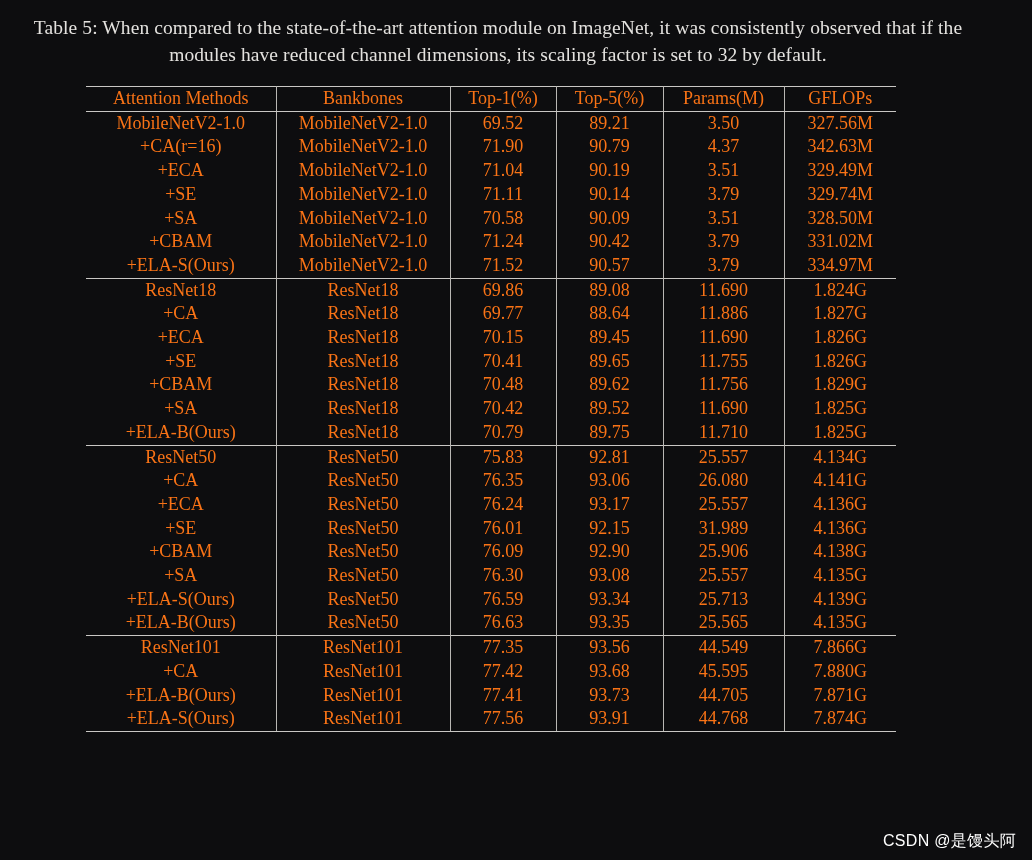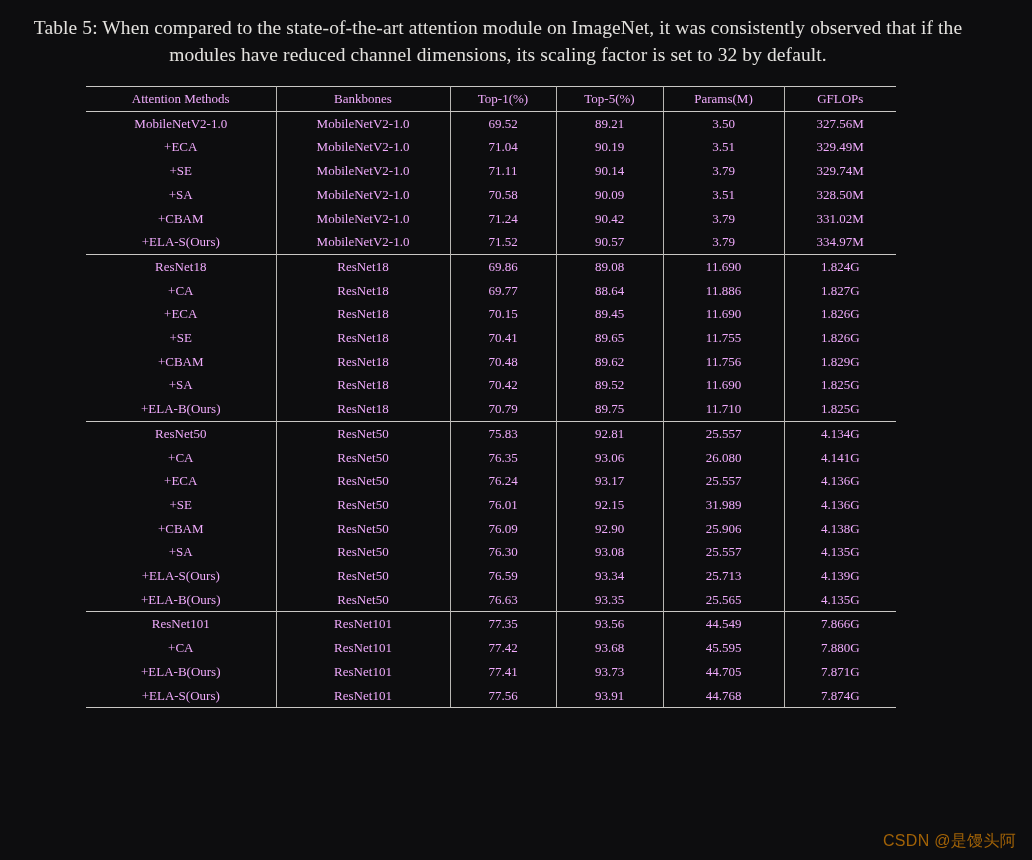--- a/index.html
+++ b/index.html
@@ -32,22 +32,22 @@
     position: absolute;
     left: 86px;
     top: 86px;
     width: 810px;
   }
 
   table.data-table {
     border-collapse: collapse;
     width: 810px;
     table-layout: fixed;
-    font-size: 13px;
-    color: #f0abfc;
+    font-size: 18px;
+    color: #f97316;
   }
 
   table.data-table td, table.data-table th {
     padding: 0;
     height: 23.7px;
     line-height: 23.7px;
     text-align: center;
     vertical-align: middle;
     font-weight: normal;
     white-space: nowrap;
@@ -73,21 +73,21 @@
   tbody tr.block-start td { border-top: 1px solid #c9c7c4; }
   tbody tr.table-end td { border-bottom: 1px solid #c9c7c4; }
 
   .bold { font-weight: bold; }
 
   #watermark {
     position: absolute;
     right: 16px;
     bottom: 8px;
     font-size: 16px;
-    color: #a16207;
+    color: #ffffff;
     font-family: "Liberation Sans", "DejaVu Sans", sans-serif;
     letter-spacing: 0.3px;
   }
 </style>
 </head>
 <body>
 
 <div id="caption">Table 5: When compared to the state-of-the-art attention module on ImageNet, it was consistently observed that if the modules have reduced channel dimensions, its scaling factor is set to 32 by default.</div>
 
 <div id="table-wrap">
@@ -113,20 +113,28 @@
     <tbody id="table-body">
         <tr>
           <td>MobileNetV2-1.0</td>
           <td>MobileNetV2-1.0</td>
           <td>69.52</td>
           <td>89.21</td>
           <td>3.50</td>
           <td>327.56M</td>
         </tr>
         <tr>
+          <td>+CA(r=16)</td>
+          <td>MobileNetV2-1.0</td>
+          <td>71.90</td>
+          <td class="bold">90.79</td>
+          <td>4.37</td>
+          <td>342.63M</td>
+        </tr>
+        <tr>
           <td>+ECA</td>
           <td>MobileNetV2-1.0</td>
           <td>71.04</td>
           <td>90.19</td>
           <td class="bold">3.51</td>
           <td>329.49M</td>
         </tr>
         <tr>
           <td>+SE</td>
           <td>MobileNetV2-1.0</td>

